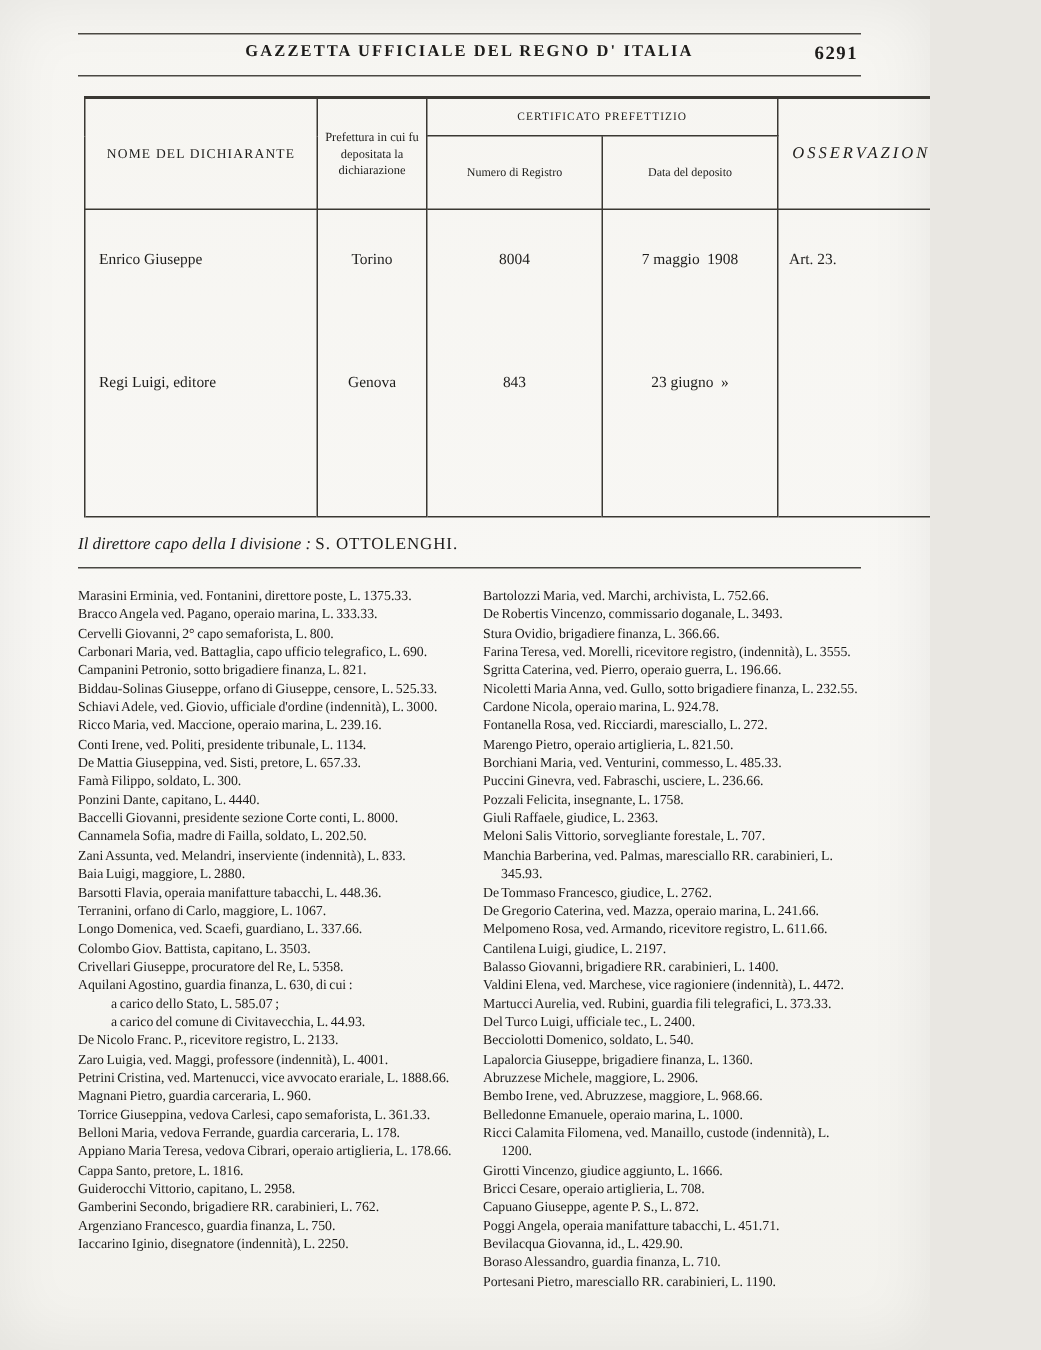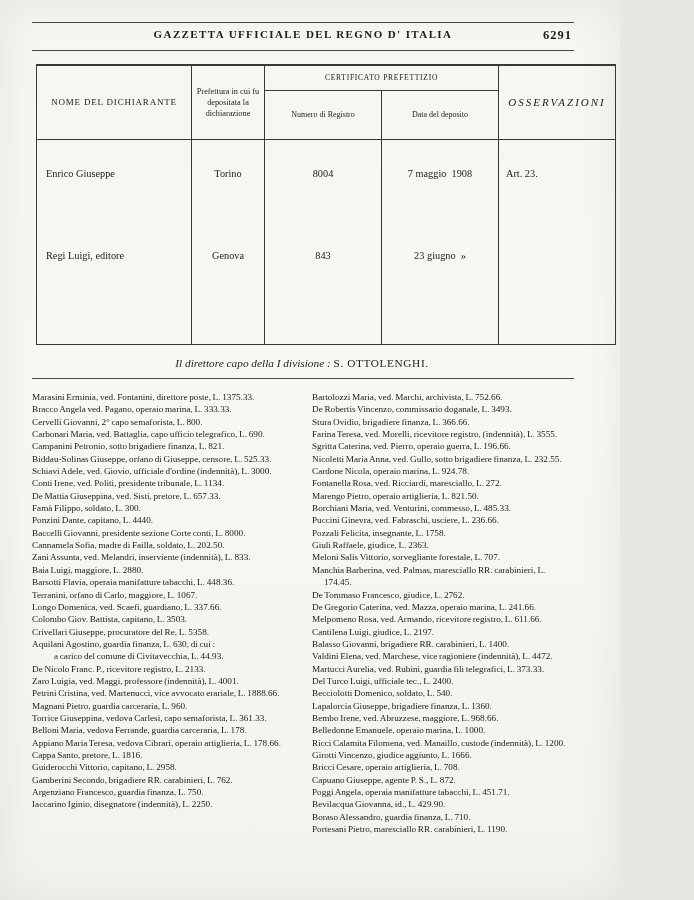--- a/index.html
+++ b/index.html
@@ -6,21 +6,21 @@
   body {
     width: 694px; height: 900px; overflow: hidden;
     background: #e9e7e2;
     font-family: "Liberation Serif", "DejaVu Serif", serif;
   }
   .page {
     width: 620px; height: 900px; box-sizing: border-box;
     background: linear-gradient(180deg, #f6f5f1 0%, #f8f7f4 45%, #f3f2ed 100%);
     box-shadow: inset 0 0 45px rgba(0,0,0,0.07);
     color: #1d1c1a;
-    padding: 22px 46px 0 32px;
+    padding: 22px 46px 0 52px;
     position: relative;
     overflow: hidden;
   }
   
   .masthead {
     position: relative;
     border-top: 1px solid #4a4843;
     border-bottom: 1px solid #4a4843;
     padding: 5px 0 6px 0;
     height: 16px;
@@ -61,21 +61,21 @@
     border-top: none; border-bottom: none;
     font-size: 10.3px; vertical-align: top; padding: 0 4px;
   }
   .decl tr.row-1 td { padding-top: 28px; height: 52px; }
   .decl tr.row-2 td { padding-top: 30px; height: 94px; }
   .decl td.c-nome { text-align: left; padding-left: 9px; }
   .decl td.c-pref, .decl td.c-num, .decl td.c-data { text-align: center; }
   .decl td.c-oss  { text-align: left; padding-left: 7px; }
   
   .signature {
-    margin: 12px 2px 0 0; text-align: center;
+    margin: 12px 2px 0 0; text-align: left;
     font-size: 11.3px;
   }
   .signature .role { font-style: italic; }
   .signature .name { letter-spacing: 0.6px; }
   
   .divider { border-top: 1px solid #4a4843; margin-top: 9px; }
   
   .columns { display: flex; gap: 18px; margin-top: 12px; }
   .col { flex: 1; min-width: 0; }
   .entry {
@@ -133,34 +133,36 @@
 
   <div class="columns">
     <div class="col">
         <div class="entry">Marasini Erminia, ved. Fontanini, direttore poste, L. 1375.33.</div>
         <div class="entry">Bracco Angela ved. Pagano, operaio marina, L. 333.33.</div>
         <div class="entry">Cervelli Giovanni, 2° capo semaforista, L. 800.</div>
         <div class="entry">Carbonari Maria, ved. Battaglia, capo ufficio telegrafico, L. 690.</div>
         <div class="entry">Campanini Petronio, sotto brigadiere finanza, L. 821.</div>
         <div class="entry">Biddau-Solinas Giuseppe, orfano di Giuseppe, censore, L. 525.33.</div>
         <div class="entry">Schiavi Adele, ved. Giovio, ufficiale d'ordine (indennità), L. 3000.</div>
+        <div class="entry">Ricco Maria, ved. Maccione, operaio marina, L. 239.16.</div>
         <div class="entry">Conti Irene, ved. Politi, presidente tribunale, L. 1134.</div>
         <div class="entry">De Mattia Giuseppina, ved. Sisti, pretore, L. 657.33.</div>
         <div class="entry">Famà Filippo, soldato, L. 300.</div>
         <div class="entry">Ponzini Dante, capitano, L. 4440.</div>
         <div class="entry">Baccelli Giovanni, presidente sezione Corte conti, L. 8000.</div>
         <div class="entry">Cannamela Sofia, madre di Failla, soldato, L. 202.50.</div>
         <div class="entry">Zani Assunta, ved. Melandri, inserviente (indennità), L. 833.</div>
         <div class="entry">Baia Luigi, maggiore, L. 2880.</div>
         <div class="entry">Barsotti Flavia, operaia manifatture tabacchi, L. 448.36.</div>
         <div class="entry">Terranini, orfano di Carlo, maggiore, L. 1067.</div>
         <div class="entry">Longo Domenica, ved. Scaefi, guardiano, L. 337.66.</div>
         <div class="entry">Colombo Giov. Battista, capitano, L. 3503.</div>
         <div class="entry">Crivellari Giuseppe, procuratore del Re, L. 5358.</div>
         <div class="entry">Aquilani Agostino, guardia finanza, L. 630, di cui :</div>
+        <div class="entry sub">a carico dello Stato, L. 585.07 ;</div>
         <div class="entry sub">a carico del comune di Civitavecchia, L. 44.93.</div>
         <div class="entry">De Nicolo Franc. P., ricevitore registro, L. 2133.</div>
         <div class="entry">Zaro Luigia, ved. Maggi, professore (indennità), L. 4001.</div>
         <div class="entry">Petrini Cristina, ved. Martenucci, vice avvocato erariale, L. 1888.66.</div>
         <div class="entry">Magnani Pietro, guardia carceraria, L. 960.</div>
         <div class="entry">Torrice Giuseppina, vedova Carlesi, capo semaforista, L. 361.33.</div>
         <div class="entry">Belloni Maria, vedova Ferrande, guardia carceraria, L. 178.</div>
         <div class="entry">Appiano Maria Teresa, vedova Cibrari, operaio artiglieria, L. 178.66.</div>
         <div class="entry">Cappa Santo, pretore, L. 1816.</div>
         <div class="entry">Guiderocchi Vittorio, capitano, L. 2958.</div>
@@ -176,31 +178,32 @@
         <div class="entry">Sgritta Caterina, ved. Pierro, operaio guerra, L. 196.66.</div>
         <div class="entry">Nicoletti Maria Anna, ved. Gullo, sotto brigadiere finanza, L. 232.55.</div>
         <div class="entry">Cardone Nicola, operaio marina, L. 924.78.</div>
         <div class="entry">Fontanella Rosa, ved. Ricciardi, maresciallo, L. 272.</div>
         <div class="entry">Marengo Pietro, operaio artiglieria, L. 821.50.</div>
         <div class="entry">Borchiani Maria, ved. Venturini, commesso, L. 485.33.</div>
         <div class="entry">Puccini Ginevra, ved. Fabraschi, usciere, L. 236.66.</div>
         <div class="entry">Pozzali Felicita, insegnante, L. 1758.</div>
         <div class="entry">Giuli Raffaele, giudice, L. 2363.</div>
         <div class="entry">Meloni Salis Vittorio, sorvegliante forestale, L. 707.</div>
-        <div class="entry">Manchia Barberina, ved. Palmas, maresciallo RR. carabinieri, L. 174.45.</div>
+        <div class="entry">Manchia Barberina, ved. Palmas, maresciallo RR. carabinieri, L. 345.93.</div>
         <div class="entry">De Tommaso Francesco, giudice, L. 2762.</div>
         <div class="entry">De Gregorio Caterina, ved. Mazza, operaio marina, L. 241.66.</div>
         <div class="entry">Melpomeno Rosa, ved. Armando, ricevitore registro, L. 611.66.</div>
         <div class="entry">Cantilena Luigi, giudice, L. 2197.</div>
         <div class="entry">Balasso Giovanni, brigadiere RR. carabinieri, L. 1400.</div>
         <div class="entry">Valdini Elena, ved. Marchese, vice ragioniere (indennità), L. 4472.</div>
         <div class="entry">Martucci Aurelia, ved. Rubini, guardia fili telegrafici, L. 373.33.</div>
         <div class="entry">Del Turco Luigi, ufficiale tec., L. 2400.</div>
         <div class="entry">Becciolotti Domenico, soldato, L. 540.</div>
         <div class="entry">Lapalorcia Giuseppe, brigadiere finanza, L. 1360.</div>
+        <div class="entry">Abruzzese Michele, maggiore, L. 2906.</div>
         <div class="entry">Bembo Irene, ved. Abruzzese, maggiore, L. 968.66.</div>
         <div class="entry">Belledonne Emanuele, operaio marina, L. 1000.</div>
         <div class="entry">Ricci Calamita Filomena, ved. Manaillo, custode (indennità), L. 1200.</div>
         <div class="entry">Girotti Vincenzo, giudice aggiunto, L. 1666.</div>
         <div class="entry">Bricci Cesare, operaio artiglieria, L. 708.</div>
         <div class="entry">Capuano Giuseppe, agente P. S., L. 872.</div>
         <div class="entry">Poggi Angela, operaia manifatture tabacchi, L. 451.71.</div>
         <div class="entry">Bevilacqua Giovanna, id., L. 429.90.</div>
         <div class="entry">Boraso Alessandro, guardia finanza, L. 710.</div>
         <div class="entry">Portesani Pietro, maresciallo RR. carabinieri, L. 1190.</div>

